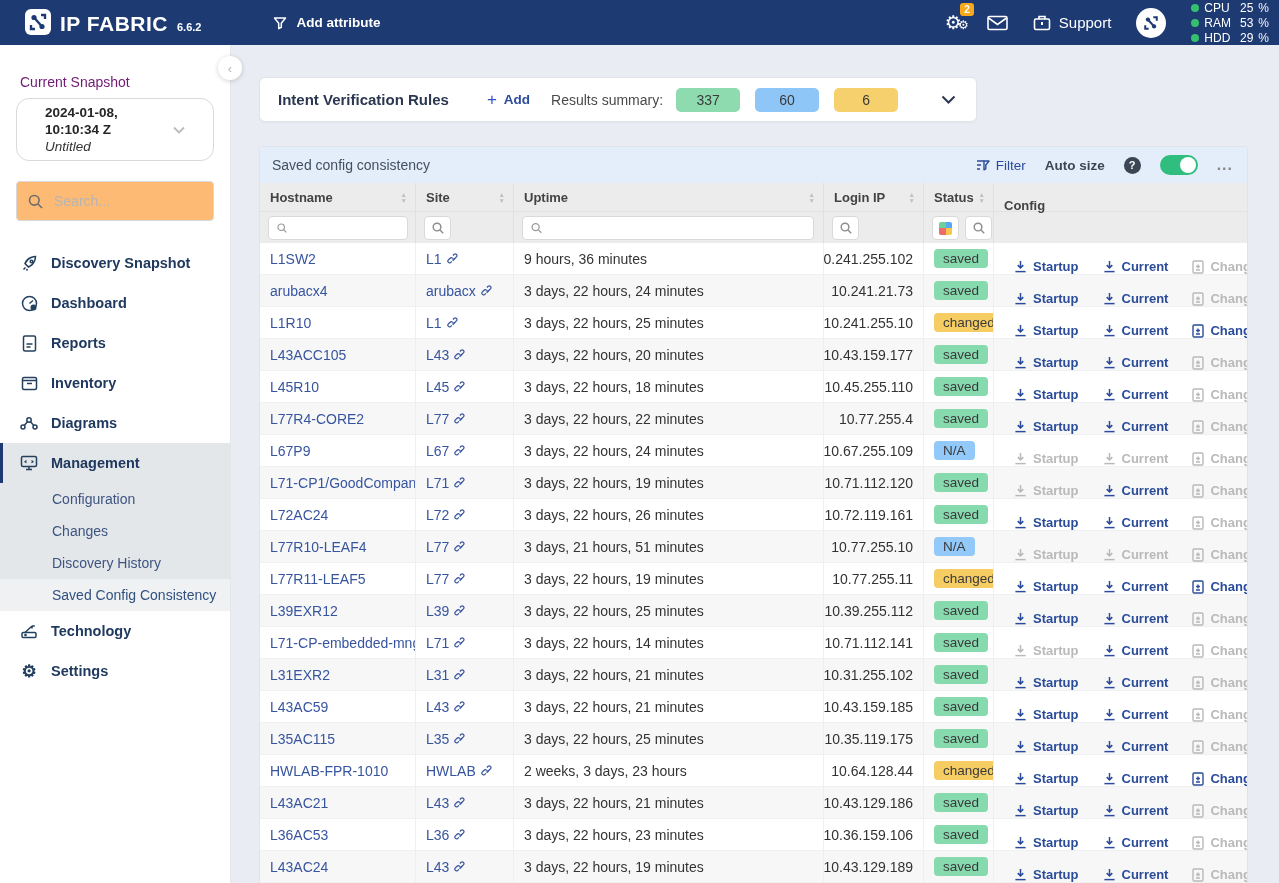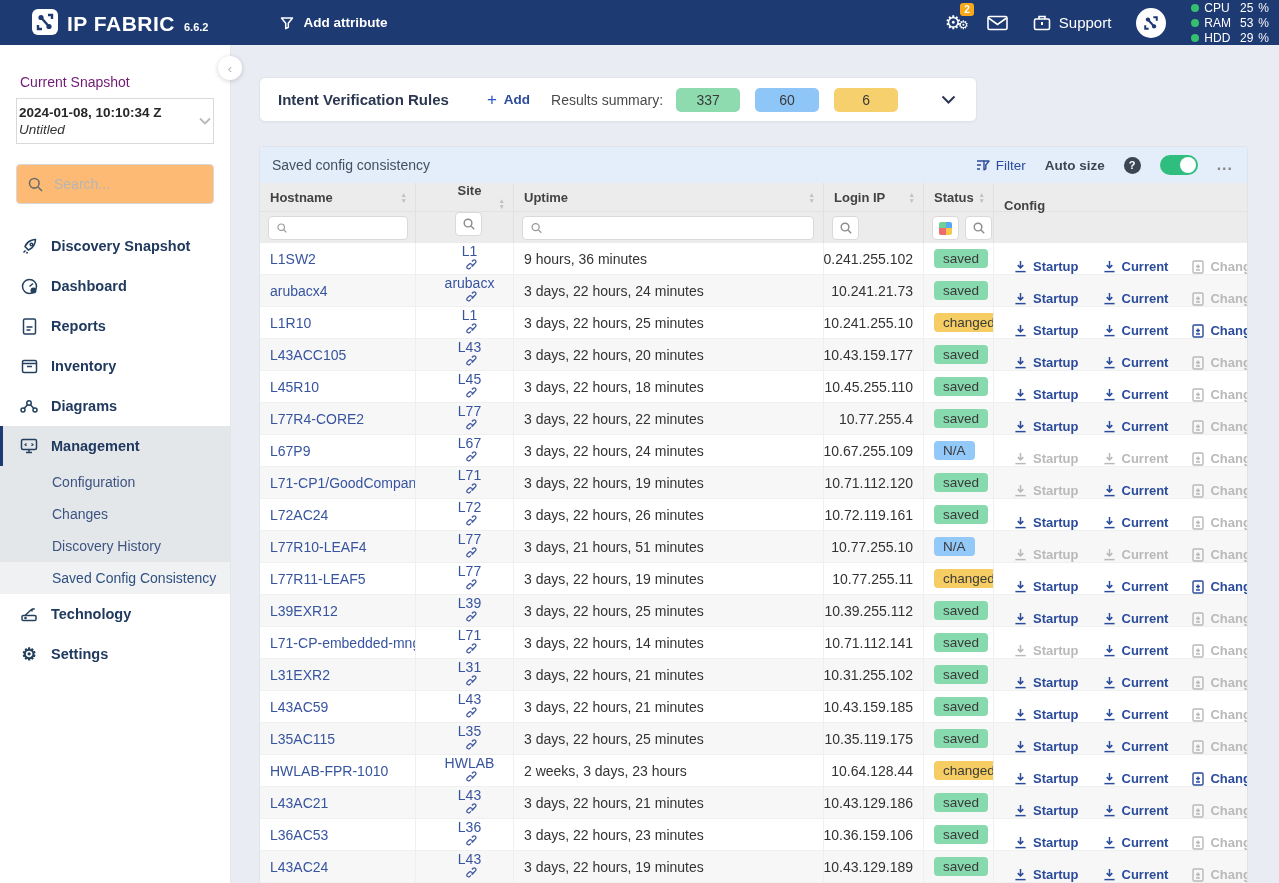--- a/index.html
+++ b/index.html
@@ -3,21 +3,21 @@
 <meta charset="utf-8">
 <style>
   html,body{margin:0;padding:0;}
   body{width:1279px;height:883px;overflow:hidden;background:#e9edf3;
        font-family:"Liberation Sans",sans-serif;-webkit-font-smoothing:antialiased;}
   .app{position:relative;width:1279px;height:883px;}
 
   
   .header{position:absolute;top:0;left:0;right:0;height:45px;background:#1e3a73;
           display:flex;align-items:center;color:#fff;z-index:10;}
-  .brand{display:flex;align-items:flex-end;gap:9px;padding-left:32px;}
+  .brand{display:flex;align-items:flex-end;gap:9px;padding-left:25px;}
   .logo-mark{width:26px;height:26px;flex:0 0 auto;margin-bottom:1px;}
   .brand-name{font-size:21px;font-weight:bold;letter-spacing:.5px;line-height:24px;}
   .brand-ver{font-size:11px;font-weight:bold;margin-bottom:3px;}
   .add-attribute{display:flex;align-items:center;gap:9px;margin-left:72px;
                  font-weight:bold;font-size:13.5px;cursor:pointer;}
   .header-right{margin-left:auto;display:flex;align-items:center;gap:25px;padding-right:10px;}
   .gears{position:relative;font-size:19px;line-height:19px;cursor:pointer;}
   .gears .small-gear{font-size:12px;position:absolute;right:-7px;bottom:-3px;}
   .notif-badge{position:absolute;top:-10px;right:-12px;background:#f7a81b;color:#fff;
                font-size:10px;font-weight:bold;padding:1px 4px;border-radius:3px;line-height:11px;}
@@ -32,21 +32,21 @@
   .stat .sv{width:16px;text-align:right;}
   .stat .sp{opacity:.95;}
 
   
   .sidebar{position:absolute;top:45px;left:0;width:230px;bottom:0;background:#fff;
            border-right:1px solid #e4e6ea;z-index:5;}
   .collapse-btn{position:absolute;top:11px;right:-12px;width:24px;height:24px;border-radius:50%;
                 background:#fff;box-shadow:0 1px 5px rgba(0,0,0,.18);display:flex;align-items:center;
                 justify-content:center;color:#b5b5b5;font-size:13px;cursor:pointer;z-index:8;}
   .snap-label{margin:29px 0 8px 20px;font-size:14px;color:#701a75;}
-  .snap-select{margin:0 16px;border:1px solid #d9d9d9;border-radius:0;padding:5px 2px;
+  .snap-select{margin:0 16px;border:1px solid #d9d9d9;border-radius:13px;padding:5px 28px;
                display:flex;align-items:center;cursor:pointer;background:#fff;}
   .snap-texts{flex:1;min-width:0;}
   .snap-date{font-weight:bold;font-size:13.5px;color:#262626;line-height:17px;}
   .snap-name{font-style:italic;font-size:13.5px;color:#333;line-height:17px;}
   .chevsm{color:#b9b9b9;}
   .search-box{margin:20px 16px 0;border:1px solid #d9d9d9;border-radius:4px;height:38px;
               display:flex;align-items:center;padding:0 11px;gap:9px;color:#8c8c8c;background:#fdba74;}
   .search-box input{border:none;outline:none;flex:1;font-size:14px;font-family:inherit;color:#333;min-width:0;background:transparent;}
   .search-box input::placeholder{color:#b5b5b5;}
   .nav{margin-top:22px;}
@@ -115,21 +115,21 @@
   .link{color:#37549f;text-decoration:none;cursor:pointer;}
   .chain{color:#37549f;margin-left:5px;flex:0 0 auto;}
   .td-ip{justify-content:flex-end;padding-right:10px;padding-left:4px;}
   .badge{padding:2px 9px;border-radius:4px;font-size:13.5px;color:#3a3a3a;}
   .td-config{gap:24px;padding-left:20px;border-right:none;}
   .action{display:flex;align-items:center;gap:6px;color:#2b4b9b;font-weight:bold;font-size:13px;cursor:pointer;}
   .action.disabled{color:#b9b9b9;cursor:default;}
   .action svg{flex:0 0 auto;}
 
   
-  .c-host{width:156px;}.c-site{width:98px;flex-direction:column;}.c-uptime{width:310px;}
+  .c-host{width:156px;}.c-site{width:98px;}.c-uptime{width:310px;}
   .c-ip{width:100px;}.c-status{width:70px;}.c-config{flex:1;min-width:0;margin-top:16px;}
 </style>
 </head>
 <body>
 
 <div class="app">
 
   <div class="header">
     <div class="brand">
       <svg class="logo-mark" viewBox="0 0 26 26">

